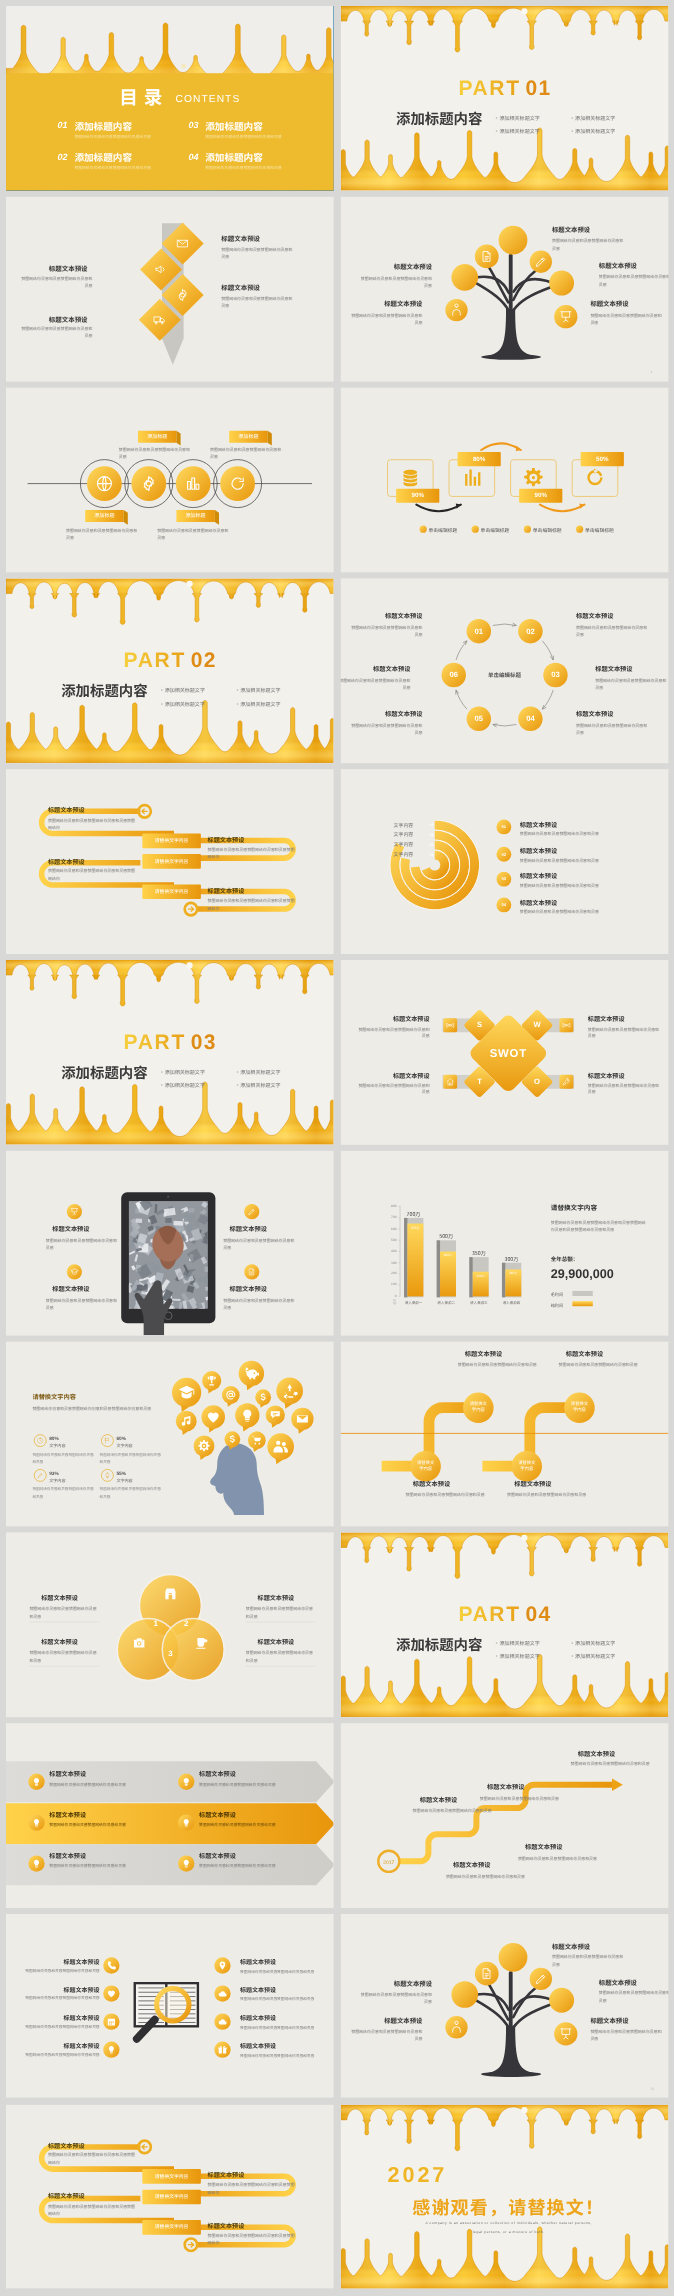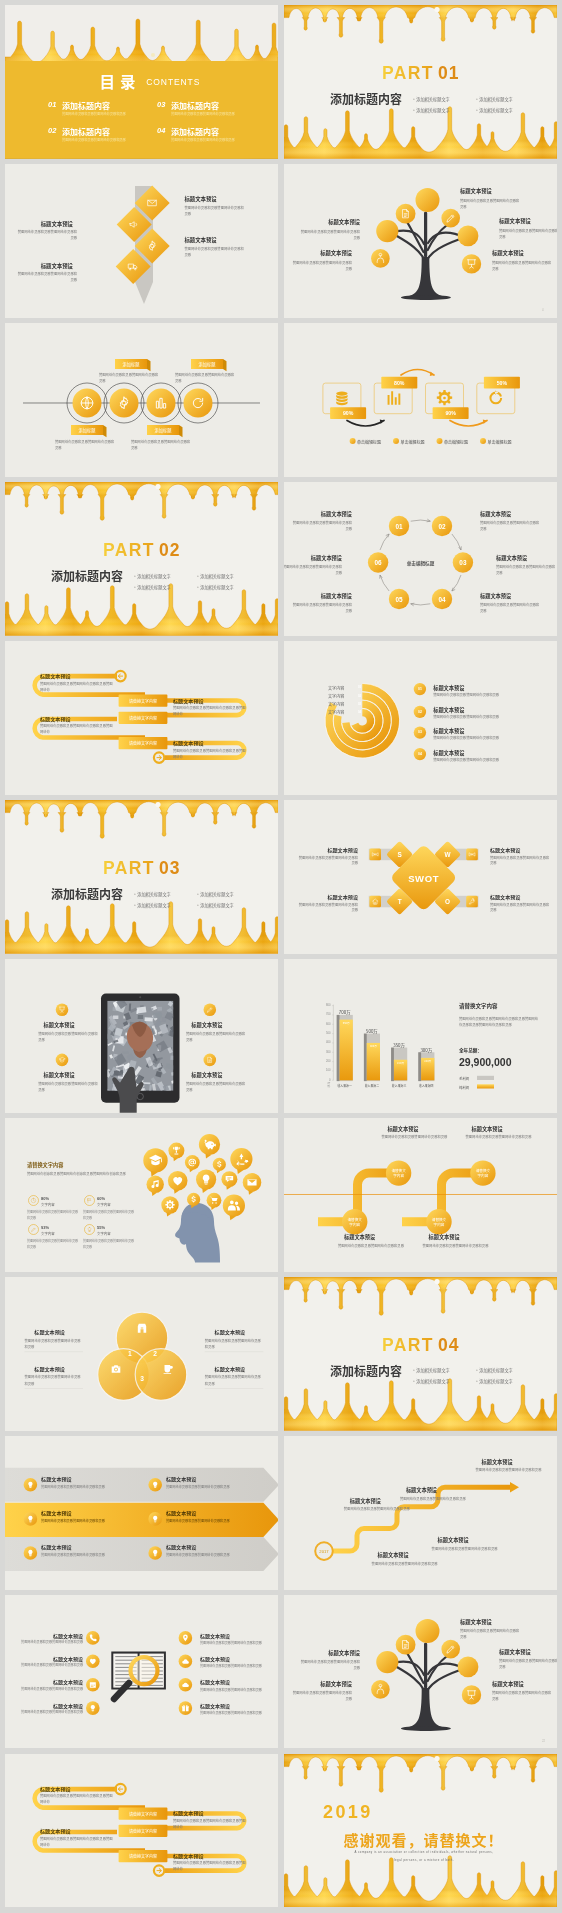--- a/index.html
+++ b/index.html
@@ -1118,18 +1118,18 @@
           <path d="M 0,0 L 273,0 L 273,12.6 L 270.20,12.60 C 269.07,6.52 265.31,2.80 260.80,2.80 C 256.29,2.80 252.53,6.52 251.40,12.60 L 252.64,12.60 C 251.52,13.61 250.47,14.84 250.40,16.18 L 250.40,24.55 C 251.03,25.57 251.03,28.21 249.00,28.21 C 246.97,28.21 246.97,25.57 247.60,24.55 L 247.60,16.18 C 247.53,14.84 246.48,13.61 245.36,12.60 L 246.50,12.60 C 245.59,6.90 242.55,3.40 238.90,3.40 C 235.25,3.40 232.21,6.90 231.30,12.60 L 231.96,12.60 C 231.08,13.59 230.25,14.80 230.20,16.12 L 230.20,12.21 C 230.69,13.00 230.69,15.08 229.10,15.08 C 227.50,15.08 227.50,13.00 228.00,12.21 L 228.00,16.12 C 227.94,14.80 227.12,13.59 226.24,12.60 L 226.90,12.60 C 226.00,6.90 223.00,3.40 219.40,3.40 C 215.80,3.40 212.80,6.90 211.90,12.60 L 213.94,12.60 C 212.82,13.61 211.77,14.84 211.70,16.18 L 211.70,20.55 C 212.33,21.57 212.33,24.21 210.30,24.21 C 208.27,24.21 208.27,21.57 208.90,20.55 L 208.90,16.18 C 208.83,14.84 207.78,13.61 206.66,12.60 L 208.70,12.60 C 207.64,6.65 204.12,3.00 199.90,3.00 C 195.68,3.00 192.16,6.65 191.10,12.60 L 191.02,12.60 C 190.06,13.59 189.16,14.80 189.10,16.12 L 189.10,13.99 C 189.64,14.86 189.64,17.12 187.90,17.12 C 186.16,17.12 186.16,14.86 186.70,13.99 L 186.70,16.12 C 186.64,14.80 185.74,13.59 184.78,12.60 L 184.70,12.60 C 183.31,6.15 178.67,2.20 173.10,2.20 C 167.53,2.20 162.89,6.15 161.50,12.60 L 163.00,12.60 C 161.80,13.86 160.67,15.40 160.60,17.08 L 160.60,32.34 C 161.28,33.42 161.28,36.25 159.10,36.25 C 156.92,36.25 156.92,33.42 157.60,32.34 L 157.60,17.08 C 157.53,15.40 156.40,13.86 155.20,12.60 L 156.80,12.60 C 155.24,5.90 150.04,1.80 143.80,1.80 C 137.56,1.80 132.36,5.90 130.80,12.60 L 130.32,12.60 C 129.36,13.59 128.46,14.80 128.40,16.12 L 128.40,14.99 C 128.94,15.86 128.94,18.12 127.20,18.12 C 125.46,18.12 125.46,15.86 126.00,14.99 L 126.00,16.12 C 125.94,14.80 125.04,13.59 124.08,12.60 L 123.60,12.60 C 122.22,6.03 117.62,2.00 112.10,2.00 C 106.58,2.00 101.98,6.03 100.60,12.60 L 101.36,12.60 C 100.08,13.86 98.88,15.40 98.80,17.08 L 98.80,34.12 C 99.52,35.28 99.52,38.30 97.20,38.30 C 94.88,38.30 94.88,35.28 95.60,34.12 L 95.60,17.08 C 95.52,15.40 94.32,13.86 93.04,12.60 L 93.90,12.60 C 92.87,6.40 89.43,2.60 85.30,2.60 C 81.17,2.60 77.73,6.40 76.70,12.60 L 78.12,12.60 C 77.16,13.59 76.26,14.80 76.20,16.12 L 76.20,12.99 C 76.74,13.86 76.74,16.12 75.00,16.12 C 73.26,16.12 73.26,13.86 73.80,12.99 L 73.80,16.12 C 73.74,14.80 72.84,13.59 71.88,12.60 L 73.30,12.60 C 72.40,6.90 69.40,3.40 65.80,3.40 C 62.20,3.40 59.20,6.90 58.30,12.60 L 60.80,12.60 C 59.60,13.73 58.48,15.12 58.40,16.63 L 58.40,28.34 C 59.07,29.43 59.07,32.25 56.90,32.25 C 54.73,32.25 54.73,29.43 55.40,28.34 L 55.40,16.63 C 55.32,15.12 54.20,13.73 53.00,12.60 L 55.60,12.60 C 54.78,7.27 52.06,4.00 48.80,4.00 C 45.54,4.00 42.82,7.27 42.00,12.60 L 43.92,12.60 C 42.96,13.59 42.06,14.80 42.00,16.12 L 42.00,13.99 C 42.54,14.86 42.54,17.12 40.80,17.12 C 39.06,17.12 39.06,14.86 39.60,13.99 L 39.60,16.12 C 39.54,14.80 38.64,13.59 37.68,12.60 L 39.50,12.60 C 38.56,6.65 35.44,3.00 31.70,3.00 C 27.96,3.00 24.84,6.65 23.90,12.60 L 24.98,12.60 C 23.94,13.61 22.97,14.84 22.90,16.18 L 22.90,21.77 C 23.49,22.71 23.49,25.17 21.60,25.17 C 19.71,25.17 19.71,22.71 20.30,21.77 L 20.30,16.18 C 20.23,14.84 19.26,13.61 18.22,12.60 L 19.40,12.60 C 18.54,7.02 15.66,3.60 12.20,3.60 C 8.74,3.60 5.86,7.02 5.00,12.60 L 0,12.6 Z" fill="url(#honeyTopShade)"></path>
           <path d="M 0,0 L 273,0 L 273,12.6 L 270.20,12.60 C 269.07,6.52 265.31,2.80 260.80,2.80 C 256.29,2.80 252.53,6.52 251.40,12.60 L 252.64,12.60 C 251.52,13.61 250.47,14.84 250.40,16.18 L 250.40,24.55 C 251.03,25.57 251.03,28.21 249.00,28.21 C 246.97,28.21 246.97,25.57 247.60,24.55 L 247.60,16.18 C 247.53,14.84 246.48,13.61 245.36,12.60 L 246.50,12.60 C 245.59,6.90 242.55,3.40 238.90,3.40 C 235.25,3.40 232.21,6.90 231.30,12.60 L 231.96,12.60 C 231.08,13.59 230.25,14.80 230.20,16.12 L 230.20,12.21 C 230.69,13.00 230.69,15.08 229.10,15.08 C 227.50,15.08 227.50,13.00 228.00,12.21 L 228.00,16.12 C 227.94,14.80 227.12,13.59 226.24,12.60 L 226.90,12.60 C 226.00,6.90 223.00,3.40 219.40,3.40 C 215.80,3.40 212.80,6.90 211.90,12.60 L 213.94,12.60 C 212.82,13.61 211.77,14.84 211.70,16.18 L 211.70,20.55 C 212.33,21.57 212.33,24.21 210.30,24.21 C 208.27,24.21 208.27,21.57 208.90,20.55 L 208.90,16.18 C 208.83,14.84 207.78,13.61 206.66,12.60 L 208.70,12.60 C 207.64,6.65 204.12,3.00 199.90,3.00 C 195.68,3.00 192.16,6.65 191.10,12.60 L 191.02,12.60 C 190.06,13.59 189.16,14.80 189.10,16.12 L 189.10,13.99 C 189.64,14.86 189.64,17.12 187.90,17.12 C 186.16,17.12 186.16,14.86 186.70,13.99 L 186.70,16.12 C 186.64,14.80 185.74,13.59 184.78,12.60 L 184.70,12.60 C 183.31,6.15 178.67,2.20 173.10,2.20 C 167.53,2.20 162.89,6.15 161.50,12.60 L 163.00,12.60 C 161.80,13.86 160.67,15.40 160.60,17.08 L 160.60,32.34 C 161.28,33.42 161.28,36.25 159.10,36.25 C 156.92,36.25 156.92,33.42 157.60,32.34 L 157.60,17.08 C 157.53,15.40 156.40,13.86 155.20,12.60 L 156.80,12.60 C 155.24,5.90 150.04,1.80 143.80,1.80 C 137.56,1.80 132.36,5.90 130.80,12.60 L 130.32,12.60 C 129.36,13.59 128.46,14.80 128.40,16.12 L 128.40,14.99 C 128.94,15.86 128.94,18.12 127.20,18.12 C 125.46,18.12 125.46,15.86 126.00,14.99 L 126.00,16.12 C 125.94,14.80 125.04,13.59 124.08,12.60 L 123.60,12.60 C 122.22,6.03 117.62,2.00 112.10,2.00 C 106.58,2.00 101.98,6.03 100.60,12.60 L 101.36,12.60 C 100.08,13.86 98.88,15.40 98.80,17.08 L 98.80,34.12 C 99.52,35.28 99.52,38.30 97.20,38.30 C 94.88,38.30 94.88,35.28 95.60,34.12 L 95.60,17.08 C 95.52,15.40 94.32,13.86 93.04,12.60 L 93.90,12.60 C 92.87,6.40 89.43,2.60 85.30,2.60 C 81.17,2.60 77.73,6.40 76.70,12.60 L 78.12,12.60 C 77.16,13.59 76.26,14.80 76.20,16.12 L 76.20,12.99 C 76.74,13.86 76.74,16.12 75.00,16.12 C 73.26,16.12 73.26,13.86 73.80,12.99 L 73.80,16.12 C 73.74,14.80 72.84,13.59 71.88,12.60 L 73.30,12.60 C 72.40,6.90 69.40,3.40 65.80,3.40 C 62.20,3.40 59.20,6.90 58.30,12.60 L 60.80,12.60 C 59.60,13.73 58.48,15.12 58.40,16.63 L 58.40,28.34 C 59.07,29.43 59.07,32.25 56.90,32.25 C 54.73,32.25 54.73,29.43 55.40,28.34 L 55.40,16.63 C 55.32,15.12 54.20,13.73 53.00,12.60 L 55.60,12.60 C 54.78,7.27 52.06,4.00 48.80,4.00 C 45.54,4.00 42.82,7.27 42.00,12.60 L 43.92,12.60 C 42.96,13.59 42.06,14.80 42.00,16.12 L 42.00,13.99 C 42.54,14.86 42.54,17.12 40.80,17.12 C 39.06,17.12 39.06,14.86 39.60,13.99 L 39.60,16.12 C 39.54,14.80 38.64,13.59 37.68,12.60 L 39.50,12.60 C 38.56,6.65 35.44,3.00 31.70,3.00 C 27.96,3.00 24.84,6.65 23.90,12.60 L 24.98,12.60 C 23.94,13.61 22.97,14.84 22.90,16.18 L 22.90,21.77 C 23.49,22.71 23.49,25.17 21.60,25.17 C 19.71,25.17 19.71,22.71 20.30,21.77 L 20.30,16.18 C 20.23,14.84 19.26,13.61 18.22,12.60 L 19.40,12.60 C 18.54,7.02 15.66,3.60 12.20,3.60 C 8.74,3.60 5.86,7.02 5.00,12.60 L 0,12.6 Z" fill="none" stroke="#d98b00" stroke-width="0.7" opacity=".55"></path>
         </g>
         <g>
           <path d="M 0,153.6 L 0,141.6 L -5.00,141.60 C -2.34,138.56 -0.79,135.31 0.20,131.45 L 0.20,121.85 C 0.20,118.97 3.80,118.97 3.80,121.85 L 3.80,131.45 C 4.79,135.31 6.34,138.56 9.00,141.60 C 9.81,142.82 11.09,142.82 11.90,141.60 C 15.70,137.25 19.11,132.61 20.10,127.10 L 20.10,113.85 C 20.10,110.97 23.70,110.97 23.70,113.85 L 23.70,127.10 C 24.69,132.61 28.10,137.25 31.90,141.60 C 32.60,142.65 33.70,142.65 34.40,141.60 C 37.06,138.56 38.92,135.31 39.80,131.45 L 39.80,125.60 C 39.80,123.04 43.00,123.04 43.00,125.60 L 43.00,131.45 C 43.88,135.31 45.74,138.56 48.40,141.60 C 49.52,143.28 51.28,143.28 52.40,141.60 C 56.58,136.81 60.45,131.71 61.50,125.65 L 61.50,107.97 C 61.50,104.93 65.30,104.93 65.30,107.97 L 65.30,125.65 C 66.34,131.71 70.22,136.81 74.40,141.60 C 74.99,142.48 75.91,142.48 76.50,141.60 C 78.59,139.26 79.67,136.76 80.50,133.80 L 80.50,130.47 C 80.50,128.07 83.50,128.07 83.50,130.47 L 83.50,133.80 C 84.33,136.76 85.41,139.26 87.50,141.60 C 89.96,145.30 93.84,145.30 96.30,141.60 C 100.48,136.81 104.36,131.71 105.40,125.65 L 105.40,105.97 C 105.40,102.93 109.20,102.93 109.20,105.97 L 109.20,125.65 C 110.24,131.71 114.12,136.81 118.30,141.60 C 119.39,143.24 121.11,143.24 122.20,141.60 C 124.86,138.56 126.72,135.31 127.60,131.45 L 127.60,123.60 C 127.60,121.04 130.80,121.04 130.80,123.60 L 130.80,131.45 C 131.68,135.31 133.54,138.56 136.20,141.60 C 141.13,148.99 148.87,148.99 153.80,141.60 C 158.36,136.38 162.86,130.81 163.90,124.20 L 163.90,103.97 C 163.90,100.93 167.70,100.93 167.70,103.97 L 167.70,124.20 C 168.75,130.81 173.24,136.38 177.80,141.60 C 180.38,145.46 184.42,145.46 187.00,141.60 C 190.04,138.12 192.37,134.41 193.30,130.00 L 193.30,120.72 C 193.30,118.00 196.70,118.00 196.70,120.72 L 196.70,130.00 C 197.63,134.41 199.96,138.12 203.00,141.60 L 203.00,141.60 C 205.09,139.21 206.18,136.66 207.00,133.63 L 207.00,128.47 C 207.00,126.07 210.00,126.07 210.00,128.47 L 210.00,133.63 C 210.82,136.66 211.91,139.21 214.00,141.60 C 218.17,147.86 224.73,147.86 228.90,141.60 C 232.70,137.25 236.11,132.61 237.10,127.10 L 237.10,109.85 C 237.10,106.97 240.70,106.97 240.70,109.85 L 240.70,127.10 C 241.69,132.61 245.10,137.25 248.90,141.60 C 249.60,142.65 250.70,142.65 251.40,141.60 C 254.06,138.56 255.92,135.31 256.80,131.45 L 256.80,123.60 C 256.80,121.04 260.00,121.04 260.00,123.60 L 260.00,131.45 C 260.88,135.31 262.74,138.56 265.40,141.60 C 265.57,141.85 265.83,141.85 266.00,141.60 C 268.28,138.99 269.37,136.21 270.30,132.90 L 270.30,118.72 C 270.30,116.00 273.70,116.00 273.70,118.72 L 273.70,132.90 C 274.63,136.21 275.72,138.99 278.00,141.60 L 273,141.6 L 273,153.6 Z" fill="url(#hgv)"></path>
           <path d="M 0,153.6 L 0,141.6 L -5.00,141.60 C -2.34,138.56 -0.79,135.31 0.20,131.45 L 0.20,121.85 C 0.20,118.97 3.80,118.97 3.80,121.85 L 3.80,131.45 C 4.79,135.31 6.34,138.56 9.00,141.60 C 9.81,142.82 11.09,142.82 11.90,141.60 C 15.70,137.25 19.11,132.61 20.10,127.10 L 20.10,113.85 C 20.10,110.97 23.70,110.97 23.70,113.85 L 23.70,127.10 C 24.69,132.61 28.10,137.25 31.90,141.60 C 32.60,142.65 33.70,142.65 34.40,141.60 C 37.06,138.56 38.92,135.31 39.80,131.45 L 39.80,125.60 C 39.80,123.04 43.00,123.04 43.00,125.60 L 43.00,131.45 C 43.88,135.31 45.74,138.56 48.40,141.60 C 49.52,143.28 51.28,143.28 52.40,141.60 C 56.58,136.81 60.45,131.71 61.50,125.65 L 61.50,107.97 C 61.50,104.93 65.30,104.93 65.30,107.97 L 65.30,125.65 C 66.34,131.71 70.22,136.81 74.40,141.60 C 74.99,142.48 75.91,142.48 76.50,141.60 C 78.59,139.26 79.67,136.76 80.50,133.80 L 80.50,130.47 C 80.50,128.07 83.50,128.07 83.50,130.47 L 83.50,133.80 C 84.33,136.76 85.41,139.26 87.50,141.60 C 89.96,145.30 93.84,145.30 96.30,141.60 C 100.48,136.81 104.36,131.71 105.40,125.65 L 105.40,105.97 C 105.40,102.93 109.20,102.93 109.20,105.97 L 109.20,125.65 C 110.24,131.71 114.12,136.81 118.30,141.60 C 119.39,143.24 121.11,143.24 122.20,141.60 C 124.86,138.56 126.72,135.31 127.60,131.45 L 127.60,123.60 C 127.60,121.04 130.80,121.04 130.80,123.60 L 130.80,131.45 C 131.68,135.31 133.54,138.56 136.20,141.60 C 141.13,148.99 148.87,148.99 153.80,141.60 C 158.36,136.38 162.86,130.81 163.90,124.20 L 163.90,103.97 C 163.90,100.93 167.70,100.93 167.70,103.97 L 167.70,124.20 C 168.75,130.81 173.24,136.38 177.80,141.60 C 180.38,145.46 184.42,145.46 187.00,141.60 C 190.04,138.12 192.37,134.41 193.30,130.00 L 193.30,120.72 C 193.30,118.00 196.70,118.00 196.70,120.72 L 196.70,130.00 C 197.63,134.41 199.96,138.12 203.00,141.60 L 203.00,141.60 C 205.09,139.21 206.18,136.66 207.00,133.63 L 207.00,128.47 C 207.00,126.07 210.00,126.07 210.00,128.47 L 210.00,133.63 C 210.82,136.66 211.91,139.21 214.00,141.60 C 218.17,147.86 224.73,147.86 228.90,141.60 C 232.70,137.25 236.11,132.61 237.10,127.10 L 237.10,109.85 C 237.10,106.97 240.70,106.97 240.70,109.85 L 240.70,127.10 C 241.69,132.61 245.10,137.25 248.90,141.60 C 249.60,142.65 250.70,142.65 251.40,141.60 C 254.06,138.56 255.92,135.31 256.80,131.45 L 256.80,123.60 C 256.80,121.04 260.00,121.04 260.00,123.60 L 260.00,131.45 C 260.88,135.31 262.74,138.56 265.40,141.60 C 265.57,141.85 265.83,141.85 266.00,141.60 C 268.28,138.99 269.37,136.21 270.30,132.90 L 270.30,118.72 C 270.30,116.00 273.70,116.00 273.70,118.72 L 273.70,132.90 C 274.63,136.21 275.72,138.99 278.00,141.60 L 273,141.6 L 273,153.6 Z" fill="url(#honeyBotShade)"></path>
           <path d="M 0,153.6 L 0,141.6 L -5.00,141.60 C -2.34,138.56 -0.79,135.31 0.20,131.45 L 0.20,121.85 C 0.20,118.97 3.80,118.97 3.80,121.85 L 3.80,131.45 C 4.79,135.31 6.34,138.56 9.00,141.60 C 9.81,142.82 11.09,142.82 11.90,141.60 C 15.70,137.25 19.11,132.61 20.10,127.10 L 20.10,113.85 C 20.10,110.97 23.70,110.97 23.70,113.85 L 23.70,127.10 C 24.69,132.61 28.10,137.25 31.90,141.60 C 32.60,142.65 33.70,142.65 34.40,141.60 C 37.06,138.56 38.92,135.31 39.80,131.45 L 39.80,125.60 C 39.80,123.04 43.00,123.04 43.00,125.60 L 43.00,131.45 C 43.88,135.31 45.74,138.56 48.40,141.60 C 49.52,143.28 51.28,143.28 52.40,141.60 C 56.58,136.81 60.45,131.71 61.50,125.65 L 61.50,107.97 C 61.50,104.93 65.30,104.93 65.30,107.97 L 65.30,125.65 C 66.34,131.71 70.22,136.81 74.40,141.60 C 74.99,142.48 75.91,142.48 76.50,141.60 C 78.59,139.26 79.67,136.76 80.50,133.80 L 80.50,130.47 C 80.50,128.07 83.50,128.07 83.50,130.47 L 83.50,133.80 C 84.33,136.76 85.41,139.26 87.50,141.60 C 89.96,145.30 93.84,145.30 96.30,141.60 C 100.48,136.81 104.36,131.71 105.40,125.65 L 105.40,105.97 C 105.40,102.93 109.20,102.93 109.20,105.97 L 109.20,125.65 C 110.24,131.71 114.12,136.81 118.30,141.60 C 119.39,143.24 121.11,143.24 122.20,141.60 C 124.86,138.56 126.72,135.31 127.60,131.45 L 127.60,123.60 C 127.60,121.04 130.80,121.04 130.80,123.60 L 130.80,131.45 C 131.68,135.31 133.54,138.56 136.20,141.60 C 141.13,148.99 148.87,148.99 153.80,141.60 C 158.36,136.38 162.86,130.81 163.90,124.20 L 163.90,103.97 C 163.90,100.93 167.70,100.93 167.70,103.97 L 167.70,124.20 C 168.75,130.81 173.24,136.38 177.80,141.60 C 180.38,145.46 184.42,145.46 187.00,141.60 C 190.04,138.12 192.37,134.41 193.30,130.00 L 193.30,120.72 C 193.30,118.00 196.70,118.00 196.70,120.72 L 196.70,130.00 C 197.63,134.41 199.96,138.12 203.00,141.60 L 203.00,141.60 C 205.09,139.21 206.18,136.66 207.00,133.63 L 207.00,128.47 C 207.00,126.07 210.00,126.07 210.00,128.47 L 210.00,133.63 C 210.82,136.66 211.91,139.21 214.00,141.60 C 218.17,147.86 224.73,147.86 228.90,141.60 C 232.70,137.25 236.11,132.61 237.10,127.10 L 237.10,109.85 C 237.10,106.97 240.70,106.97 240.70,109.85 L 240.70,127.10 C 241.69,132.61 245.10,137.25 248.90,141.60 C 249.60,142.65 250.70,142.65 251.40,141.60 C 254.06,138.56 255.92,135.31 256.80,131.45 L 256.80,123.60 C 256.80,121.04 260.00,121.04 260.00,123.60 L 260.00,131.45 C 260.88,135.31 262.74,138.56 265.40,141.60 C 265.57,141.85 265.83,141.85 266.00,141.60 C 268.28,138.99 269.37,136.21 270.30,132.90 L 270.30,118.72 C 270.30,116.00 273.70,116.00 273.70,118.72 L 273.70,132.90 C 274.63,136.21 275.72,138.99 278.00,141.60 L 273,141.6 L 273,153.6 Z" fill="none" stroke="#d98b00" stroke-width="0.7" opacity=".55"></path>
         </g>
         <circle cx="153" cy="4.5" r="2.6" fill="#faf8f3"></circle>
       </svg>
-      <div class="t" style="left:39px;top:48.5px;font-size:18px;color:#f0b524;font-weight:bold;letter-spacing:2.4px;">2019</div>
+      <div class="t" style="left:39px;top:48.5px;font-size:18px;color:#f0b524;font-weight:bold;letter-spacing:2.4px;">2027</div>
       <div class="t cjk" style="left:59.5px;top:75.5px;font-size:15px;color:#eda51c;font-weight:bold;letter-spacing:1px;">感谢观看，请替换文！</div>
       <div class="t" style="left:45px;top:96.4px;font-size:2.85px;color:#6b6b6b;width:190px;white-space:normal;line-height:1.5;letter-spacing:0.45px;text-align:center;">A company is an association or collection of individuals, whether natural persons,</div>
       <div class="t" style="left:45px;top:104px;font-size:2.85px;color:#6b6b6b;width:190px;white-space:normal;line-height:1.5;letter-spacing:0.45px;text-align:center;">legal persons, or a mixture of both.</div>
     </div>
   </div>
 
 </body></html>

